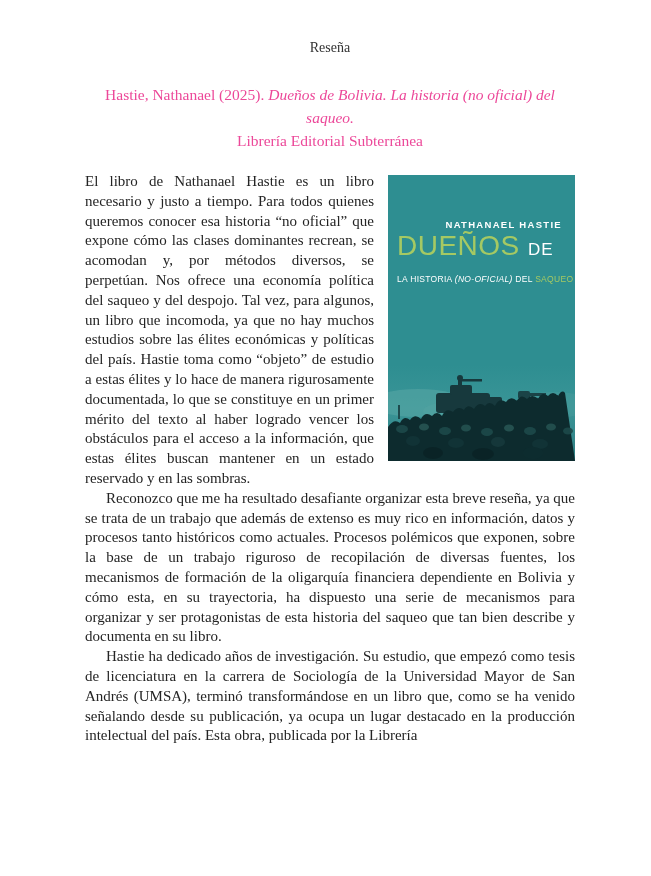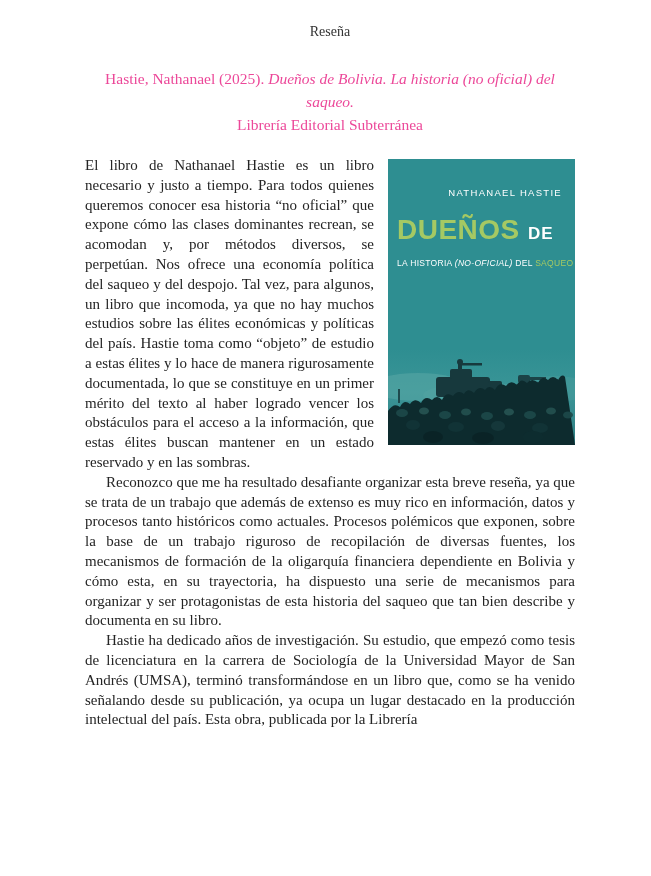--- a/index.html
+++ b/index.html
@@ -4,21 +4,21 @@
 <style>
   * { margin: 0; padding: 0; box-sizing: border-box; }
   html, body { background: #ffffff; }
   .page {
     position: relative;
     width: 651px;
     height: 876px;
     background: #ffffff;
     font-family: "Liberation Serif", serif;
     color: #2b2b2b;
-    padding: 24px 76px 0 85px;
+    padding: 40px 76px 0 85px;
     overflow: hidden;
   }
   
   .kicker {
     text-align: center;
     font-size: 14px;
     line-height: 16px;
     color: #333;
   }
   .doi-line {
@@ -67,38 +67,38 @@
     width: 187px;
     height: 286px;
     margin: 3px 0 12px 14px;
     background: #2e8e91;
     position: relative;
     overflow: hidden;
     font-family: "Liberation Sans", sans-serif;
   }
   .cover-author {
     position: absolute;
-    top: 24px;
+    top: 40px;
     right: 13px;
     font-size: 9.5px;
-    font-weight: normal;
+    font-weight: bold;
     letter-spacing: 1.3px;
     color: #ffffff;
     white-space: nowrap;
     margin-left: 24px;
   }
   .cover-title-block {
     position: absolute;
     top: 57px;
     left: 9px;
     right: 6px;
   }
   .cover-t1 {
     font-size: 28px;
-    font-weight: bold;
+    font-weight: normal;
     letter-spacing: 0.5px;
     line-height: 28px;
     color: #a5c963;
     white-space: nowrap;
   }
   .cover-t1 .de {
     font-size: 17px;
     color: #ffffff;
     letter-spacing: 1px;
   }

